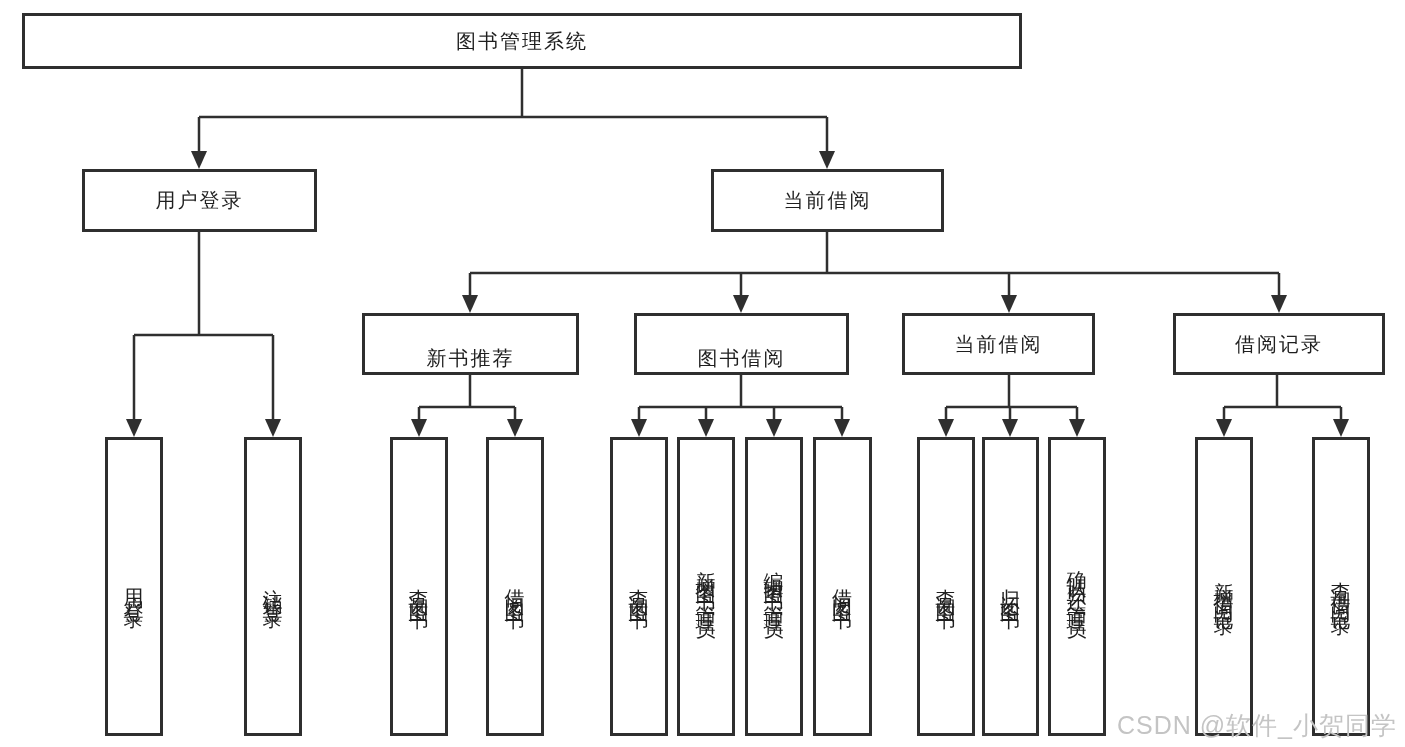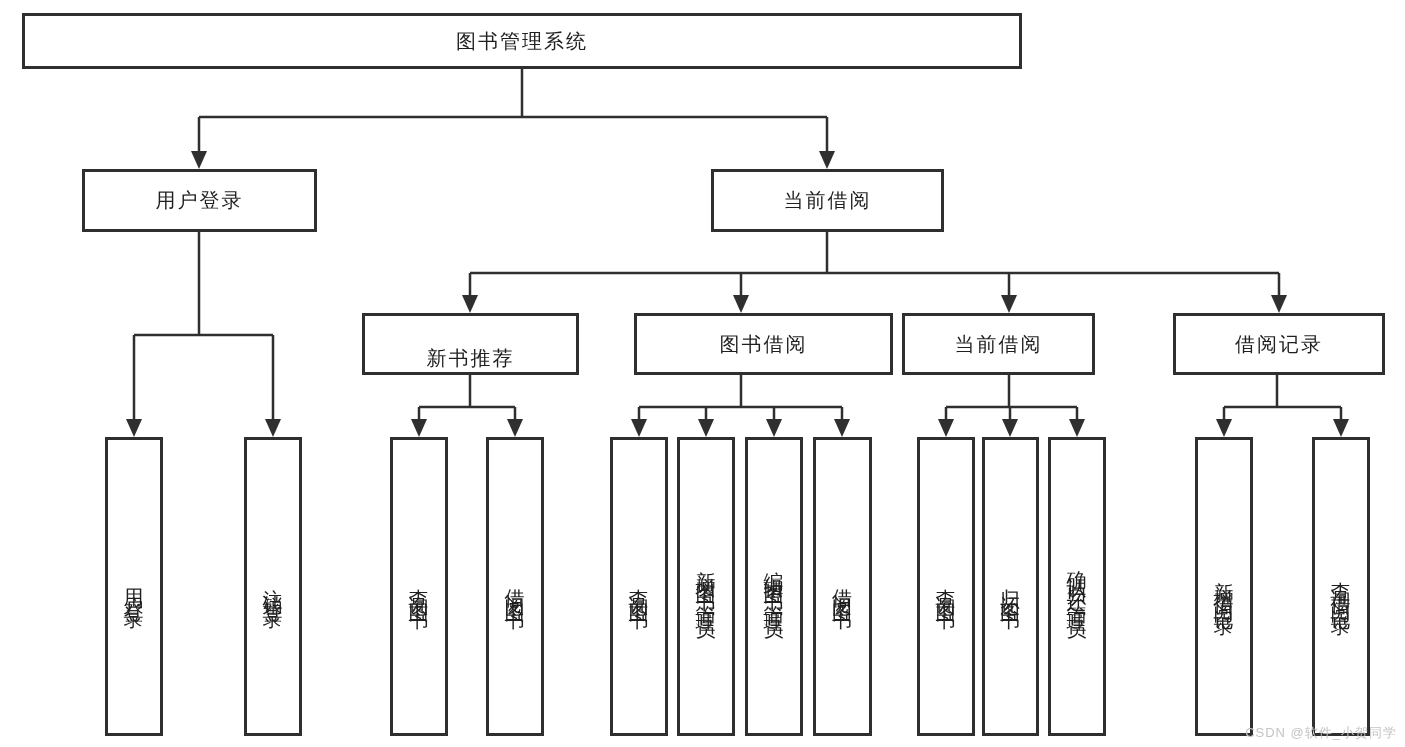--- a/index.html
+++ b/index.html
@@ -57,21 +57,21 @@
     font-size: 20px;
     letter-spacing: 7px;
     line-height: 1;
     color: #1f1f1f;
     white-space: nowrap;
   }
   #watermark {
     position: absolute;
     right: 8px;
     bottom: 5px;
-    font-size: 13px;
+    font-size: 25px;
     letter-spacing: 1px;
     color: #c4c4c4;
     white-space: nowrap;
   }
 </style>
 </head>
 <body>
 
 <div id="canvas">
 
@@ -111,21 +111,21 @@
   <div class="hbox" style="left:82px; top:169px; width:235px; height:63px;">
     <span class="lbl">用户登录</span>
   </div>
   <div class="hbox" style="left:711px; top:169px; width:233px; height:63px;">
     <span class="lbl">当前借阅</span>
   </div>
 
   <div class="hbox" style="left:362px; top:313px; width:217px; height:62px;align-items:flex-end;">
     <span class="lbl">新书推荐</span>
   </div>
-  <div class="hbox" style="left:634px; top:313px; width:259px; height:62px;">
+  <div class="hbox" style="left:634px; top:313px; width:215px; height:62px;align-items:flex-end;">
     <span class="lbl">图书借阅</span>
   </div>
   <div class="hbox" style="left:902px; top:313px; width:193px; height:62px;">
     <span class="lbl">当前借阅</span>
   </div>
   <div class="hbox" style="left:1173px; top:313px; width:212px; height:62px;">
     <span class="lbl">借阅记录</span>
   </div>
 
   <div class="vbox" style="left:105px; width:58px;">

